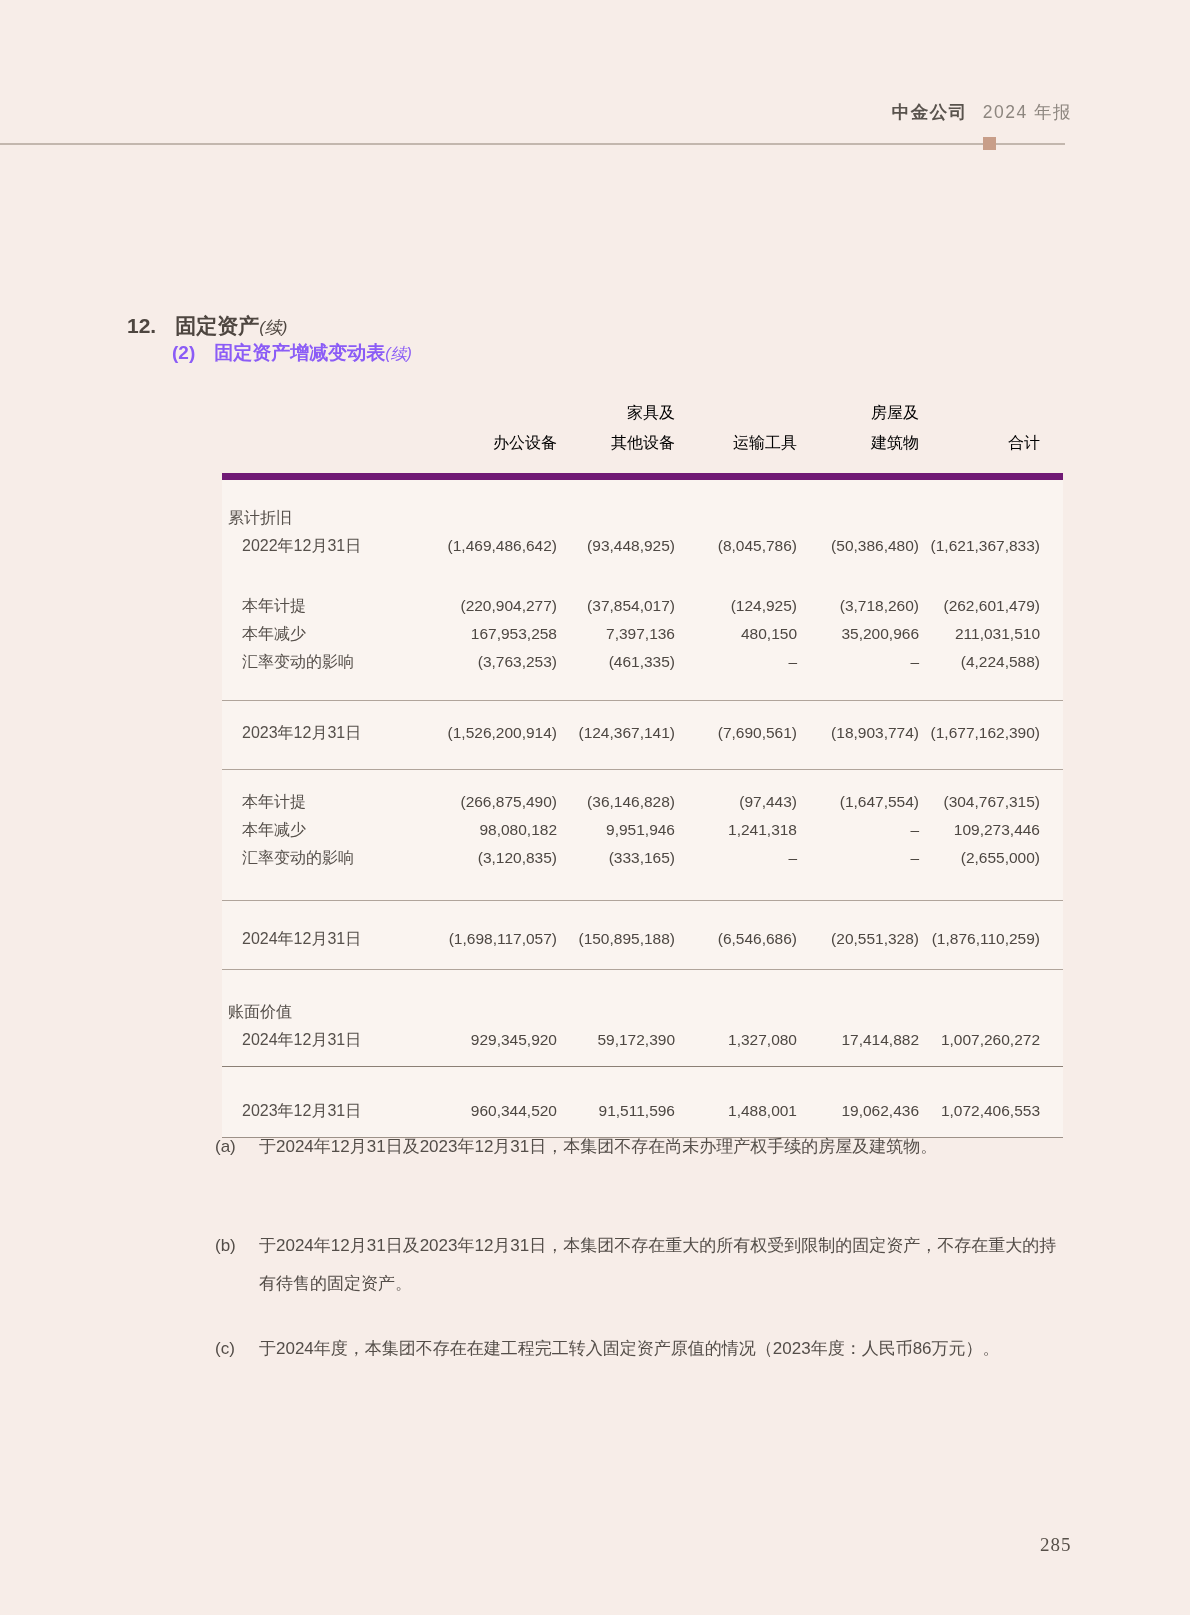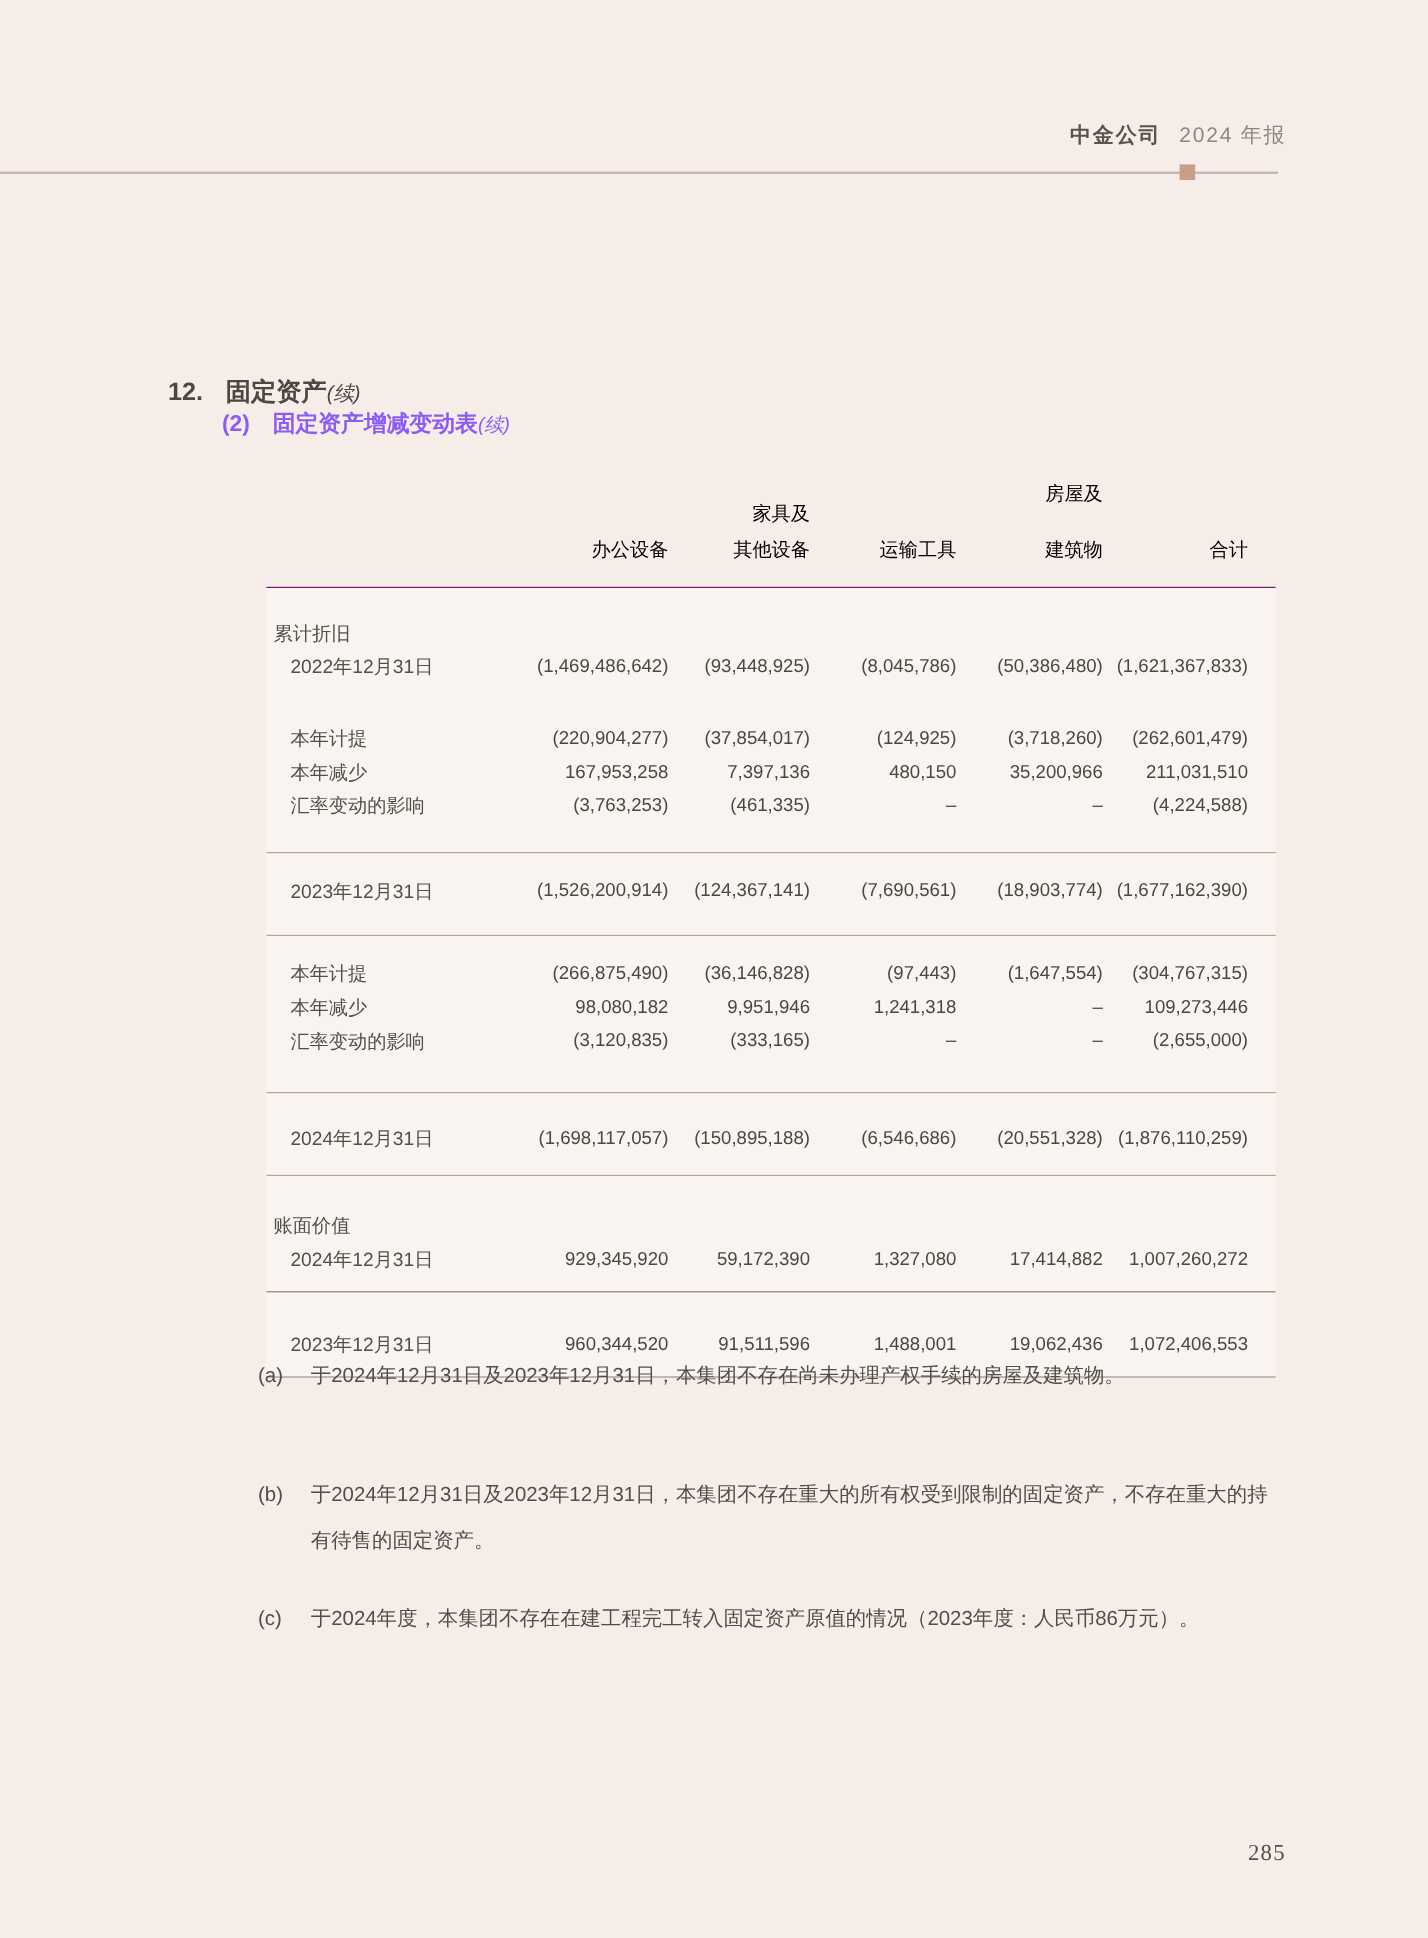--- a/index.html
+++ b/index.html
@@ -12,38 +12,38 @@
   .hdr-text { position:absolute; top:100px; right:118px; font-family:Liberation Sans, sans-serif; white-space:nowrap; }
   .hdr-co { font-size:17.5px; font-weight:700; color:#59534d; letter-spacing:1.5px; }
   .hdr-ed { font-size:17.5px; color:#8d867f; margin-left:15px; letter-spacing:1.5px; }
   .hdr-rule { position:absolute; left:0; top:143px; width:1065px; height:1.5px; background:#c3b7ae; }
   .hdr-sq { position:absolute; left:983px; top:137px; width:13px; height:13px; background:#c89e89; }
 
   
   .h1 { position:absolute; left:82px; top:262px; font-size:24px; font-weight:700; color:#ba8f6e; }
   .h2 { position:absolute; left:127px; top:312px; font-size:21px; font-weight:700; color:#4e4640; }
   .h3 { position:absolute; left:172px; top:340px; font-size:19px; font-weight:700; color:#8b5cf6; }
-  .h2 .no, .h3 .no { margin-right:19px;margin-left:13px; }
+  .h2 .no, .h3 .no { margin-right:19px; }
   .cont { font-style:italic; font-weight:400; }
   .h1 .cont { font-size:19px; }
   .h2 .cont { font-size:17px; }
   .h3 .cont { font-size:16px; }
 
   
   .table-area { position:absolute; left:222px; top:398px; width:841px; }
   .thead { display:flex; padding-right:23px; margin-bottom:15px; }
   .th { display:flex; flex-direction:column; justify-content:flex-end; font-size:16px; color:#000000; }
   .th div { height:30px; line-height:30px; text-align:right; white-space:nowrap; }
   .th.lblcol { width:215px; }
   .th.c1 { width:120px; } .th.c2 { width:118px; } .th.c3 { width:122px; }
-  .th.c4 { width:122px;gap:16px; } .th.c5 { width:121px; }
+  .th.c4 { width:122px; } .th.c5 { width:121px; }
 
   .tbody {
     background:#faf4f0;
-    border-top:1px solid #701a75; border-bottom:1px solid #9d9188;
+    border-top:7px solid #701a75; border-bottom:1px solid #9d9188;
     padding:24px 0 12px 0;
   }
   .tr { display:flex; align-items:center; height:28px; padding-right:23px; }
   .td { white-space:nowrap; }
   .td.lbl { width:215px; box-sizing:border-box; padding-left:6px; font-size:16px; color:#554f4a; }
   .td.lbl.ind { padding-left:20px; }
   .td.num { text-align:right; font-size:15.5px; color:#4d4742; }
   .tr .num:nth-child(2) { width:120px; }
   .tr .num:nth-child(3) { width:118px; }
   .tr .num:nth-child(4) { width:122px; }

